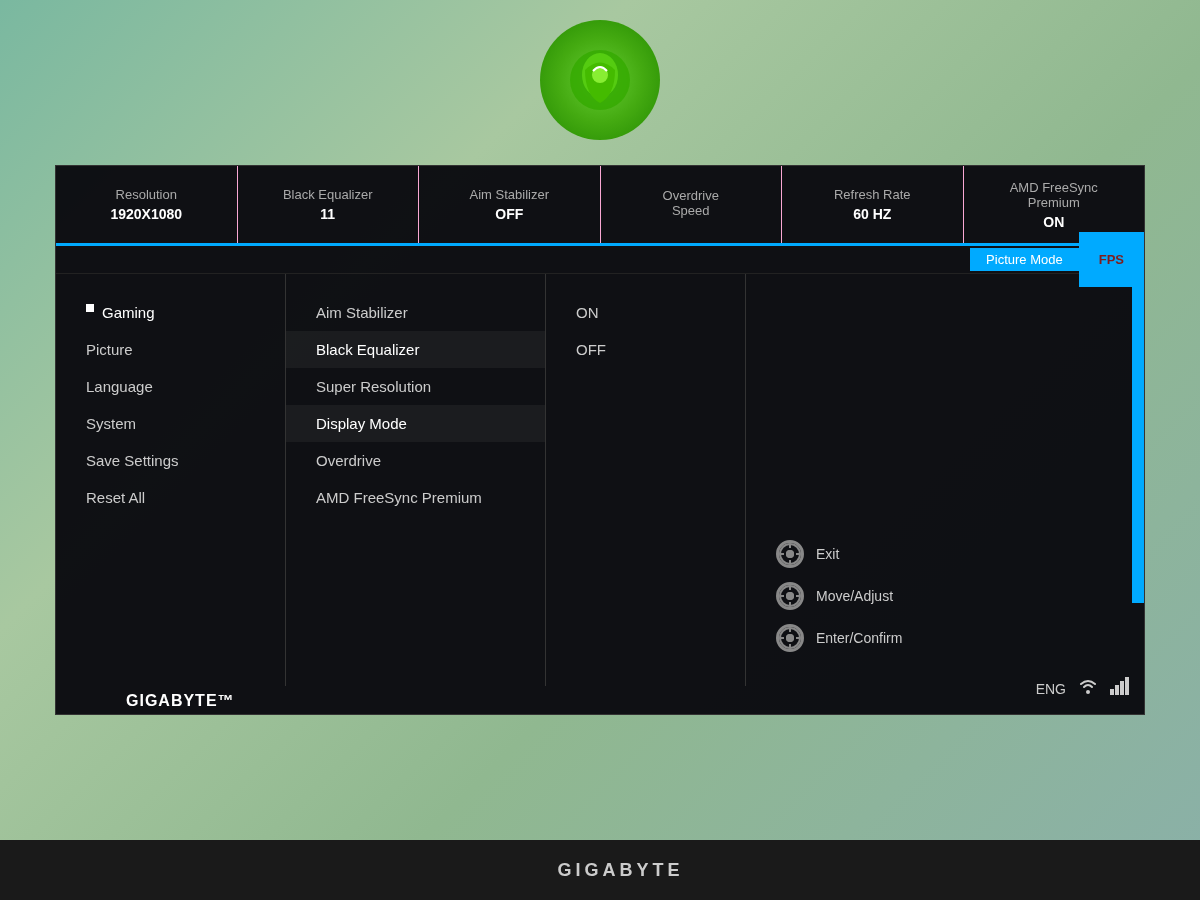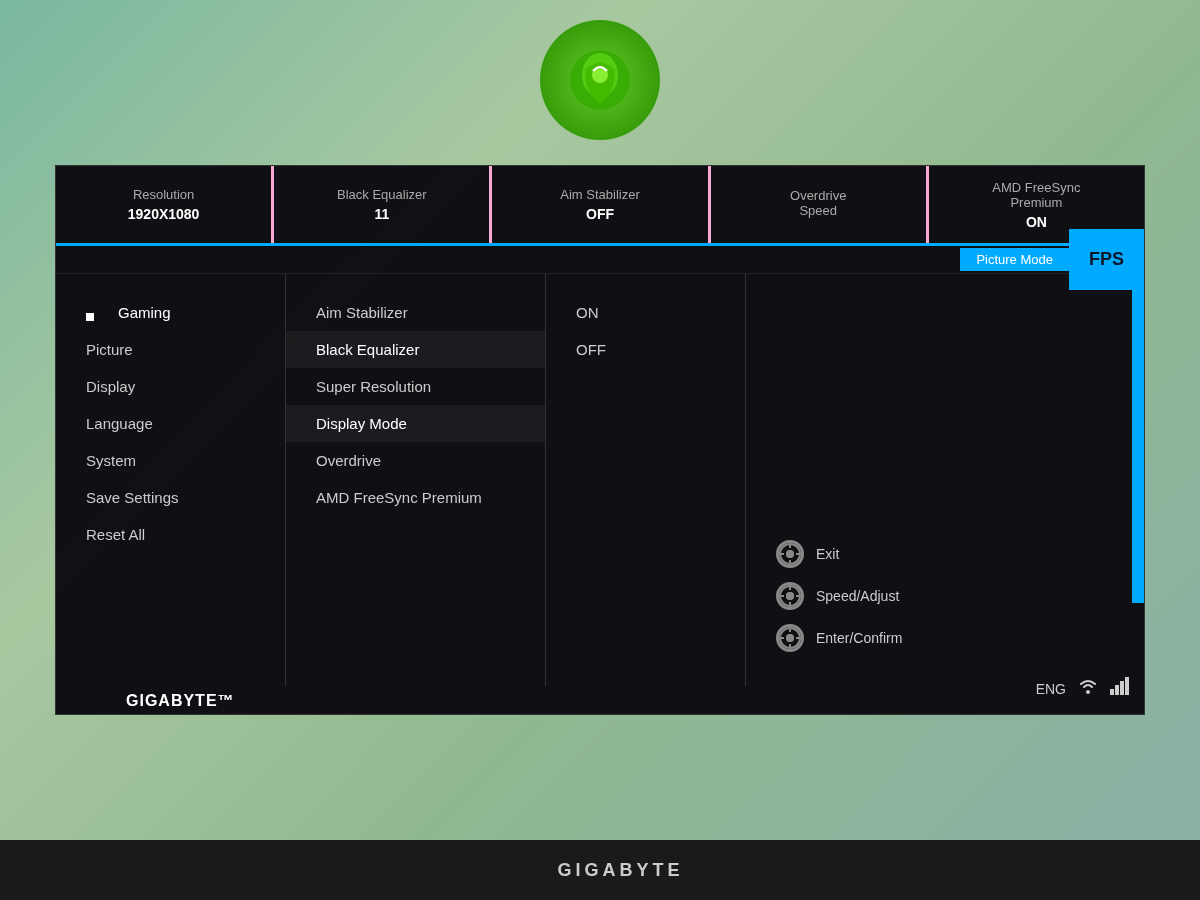--- a/index.html
+++ b/index.html
@@ -46,21 +46,21 @@
       border-bottom: 3px solid #00aaff;
       height: 80px;
     }
 
     .status-item {
       flex: 1;
       display: flex;
       flex-direction: column;
       align-items: center;
       justify-content: center;
-      border-right: 3px solid #f9a8d4;
+      border-right: 1px solid #f9a8d4;
       padding: 8px;
     }
 
     .status-item:last-child {
       border-right: none;
     }
 
     .status-item .label {
       color: #aaaaaa;
       font-size: 13px;
@@ -87,23 +87,23 @@
 
     .picture-mode-label {
       background: #00aaff;
       color: white;
       padding: 4px 16px;
       font-size: 13px;
     }
 
     .picture-mode-value {
       background: #00aaff;
-      color: #0f172a;
+      color: #7f1d1d;
       padding: 20px 20px;
-      font-size: 18px;
+      font-size: 13px;
       font-weight: bold;
     }
 
     
     .menu-area {
       display: flex;
       height: calc(100% - 108px - 28px);
     }
 
     
@@ -112,22 +112,22 @@
       border-right: 1px solid #333;
       padding: 20px 0;
     }
 
     .left-menu .menu-item {
       padding: 10px 30px;
       color: #cccccc;
       font-size: 15px;
       cursor: pointer;
       display: flex;
-      align-items: flex-end;
-      gap: 24px;
+      align-items: flex-start;
+      gap: 8px;
     }
 
     .left-menu .menu-item.active {
       color: #ffffff;
     }
 
     .left-menu .menu-item .bullet {
       width: 8px;
       height: 8px;
       background: #888;
@@ -267,42 +267,43 @@
     </div>
     <div class="status-item">
       <span class="label">Aim Stabilizer</span>
       <span class="value">OFF</span>
     </div>
     <div class="status-item">
       <span class="label">Overdrive<br>Speed</span>
       <span class="value"></span>
     </div>
     <div class="status-item">
+      <span class="label">Refresh Rate</span>
+      <span class="value">60 HZ</span>
+    </div>
+    <div class="status-item">
       <span class="label">AMD FreeSync<br>Premium</span>
       <span class="value">ON</span>
     </div>
   </div>
 
   <div class="picture-mode-bar">
     <span class="picture-mode-label">Picture Mode</span>
     <span class="picture-mode-value">FPS</span>
   </div>
 
   <div class="menu-area">
 
     <div class="left-menu">
       <div class="menu-item active">
         <span class="bullet"></span>
         <span>Gaming</span>
       </div>
       <div class="menu-item">
         <span>Picture</span>
-      </div>
-      <div class="menu-item">
-        <span>Display</span>
       </div>
       <div class="menu-item">
         <span>Language</span>
       </div>
       <div class="menu-item">
         <span>System</span>
       </div>
       <div class="menu-item">
         <span>Save Settings</span>
       </div>
@@ -363,21 +364,21 @@
         <div class="control-icon">
           <svg width="22" height="22" viewBox="0 0 22 22">
             <circle cx="11" cy="11" r="10" stroke="#888" stroke-width="2" fill="none"></circle>
             <circle cx="11" cy="11" r="4" fill="#888"></circle>
             <line x1="11" y1="1" x2="11" y2="5" stroke="#888" stroke-width="2"></line>
             <line x1="11" y1="17" x2="11" y2="21" stroke="#888" stroke-width="2"></line>
             <line x1="1" y1="11" x2="5" y2="11" stroke="#888" stroke-width="2"></line>
             <line x1="17" y1="11" x2="21" y2="11" stroke="#888" stroke-width="2"></line>
           </svg>
         </div>
-        <span>Speed/Adjust</span>
+        <span>Move/Adjust</span>
       </div>
       <div class="control-item">
         <div class="control-icon">
           <svg width="22" height="22" viewBox="0 0 22 22">
             <circle cx="11" cy="11" r="10" stroke="#888" stroke-width="2" fill="none"></circle>
             <circle cx="11" cy="11" r="4" fill="#888"></circle>
             <line x1="11" y1="1" x2="11" y2="5" stroke="#888" stroke-width="2"></line>
             <line x1="11" y1="17" x2="11" y2="21" stroke="#888" stroke-width="2"></line>
             <line x1="1" y1="11" x2="5" y2="11" stroke="#888" stroke-width="2"></line>
             <line x1="17" y1="11" x2="21" y2="11" stroke="#888" stroke-width="2"></line>

